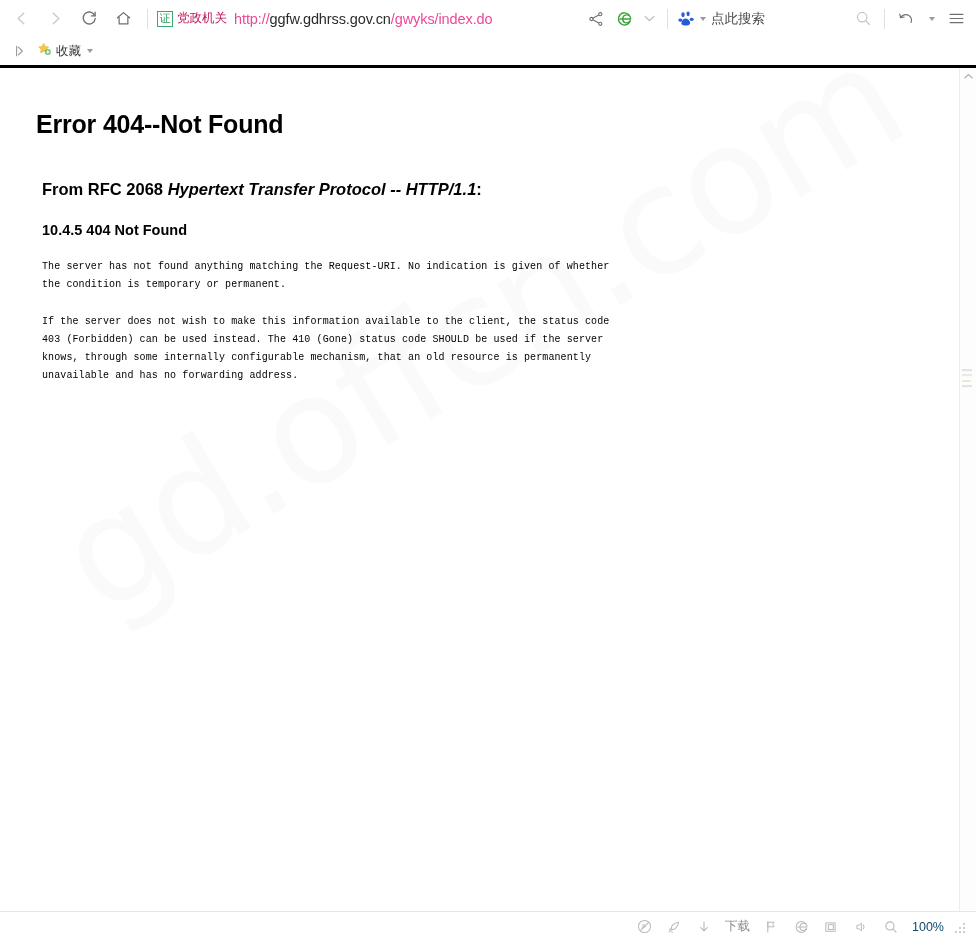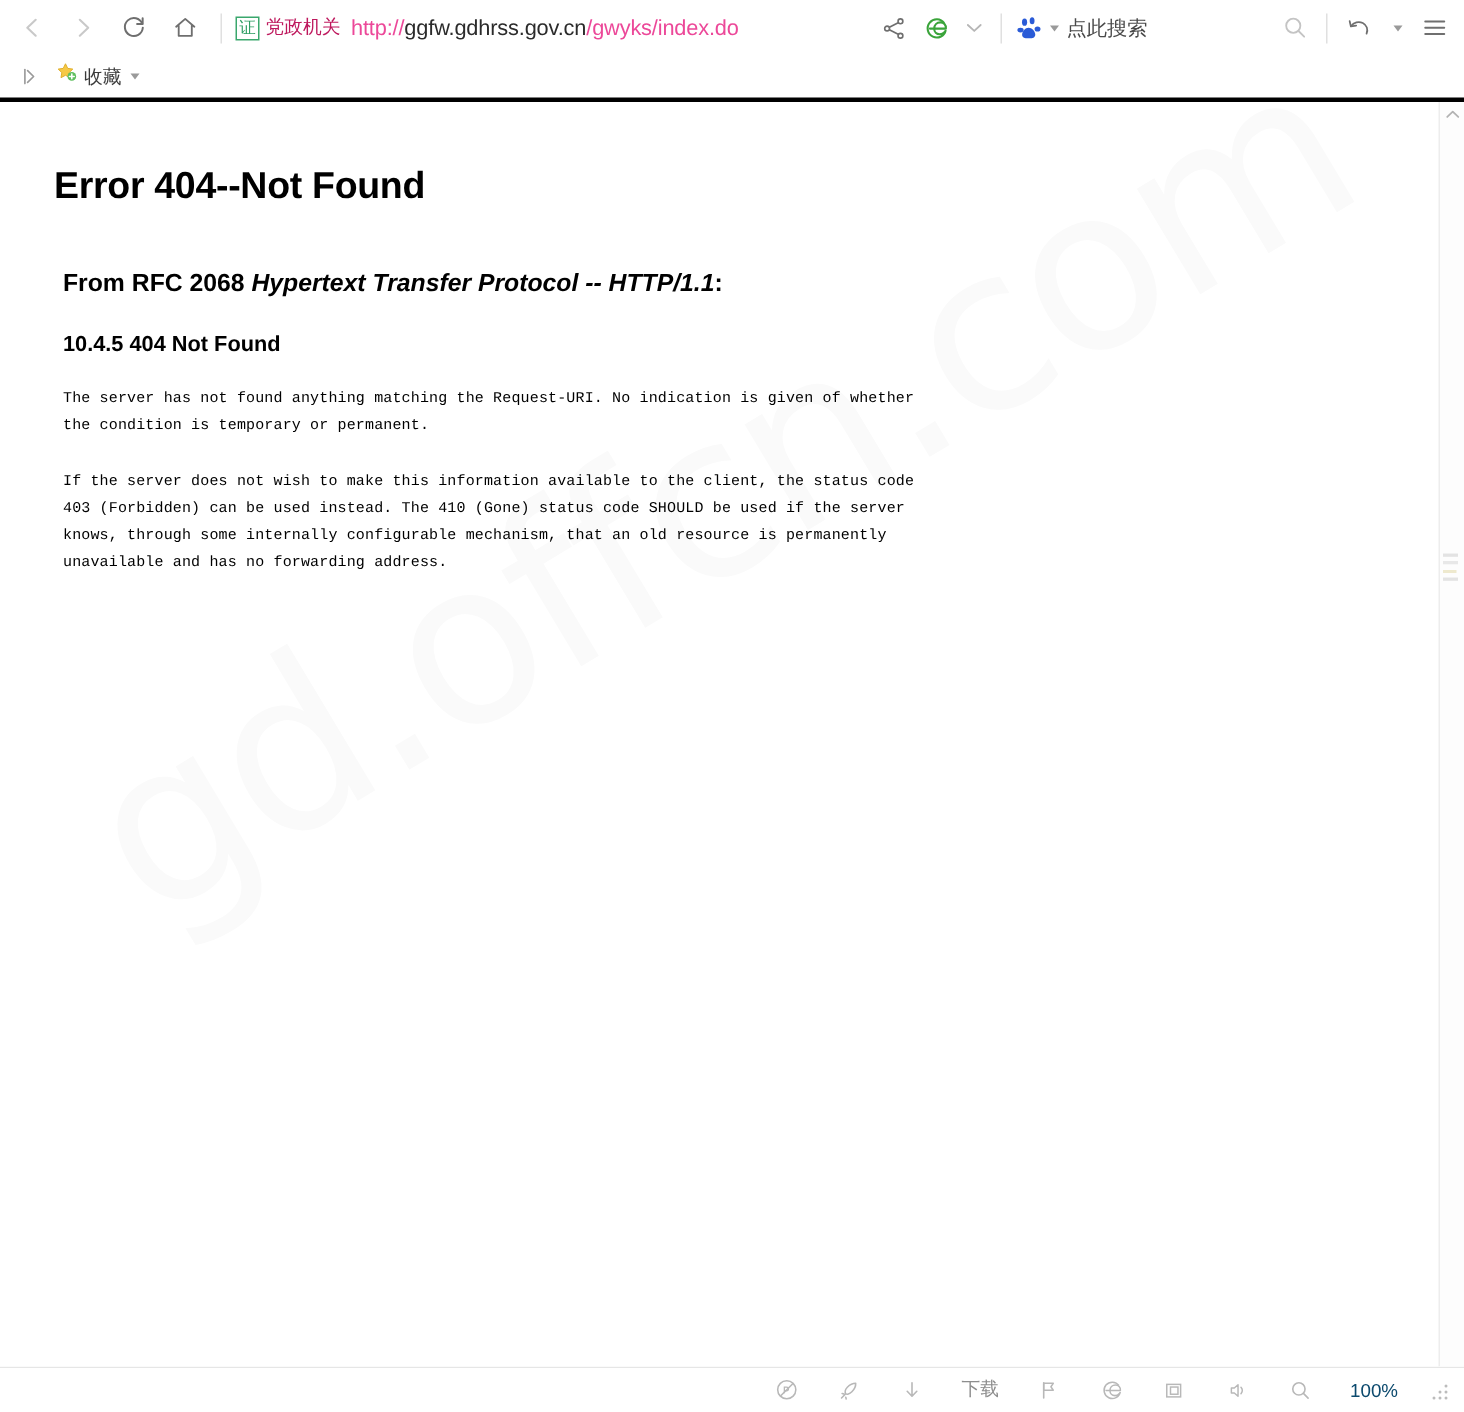--- a/index.html
+++ b/index.html
@@ -245,21 +245,21 @@
   }
 
   
   .statusbar {
     height: 30px; min-height: 30px;
     display: flex; align-items: center;
     justify-content: flex-end;
     background: #ffffff;
     border-top: 1px solid #e6e6e6;
     padding-right: 6px;
-    gap: 12px;
+    gap: 0px;
   }
   .sicon {
     width: 30px; height: 24px;
     display: flex; align-items: center; justify-content: center;
     cursor: pointer;
   }
   .sicon.txt {
     width: auto; padding: 0 6px;
     font-size: 12.5px; color: #8d8d8d;
     font-family: "DejaVu Sans", sans-serif;

